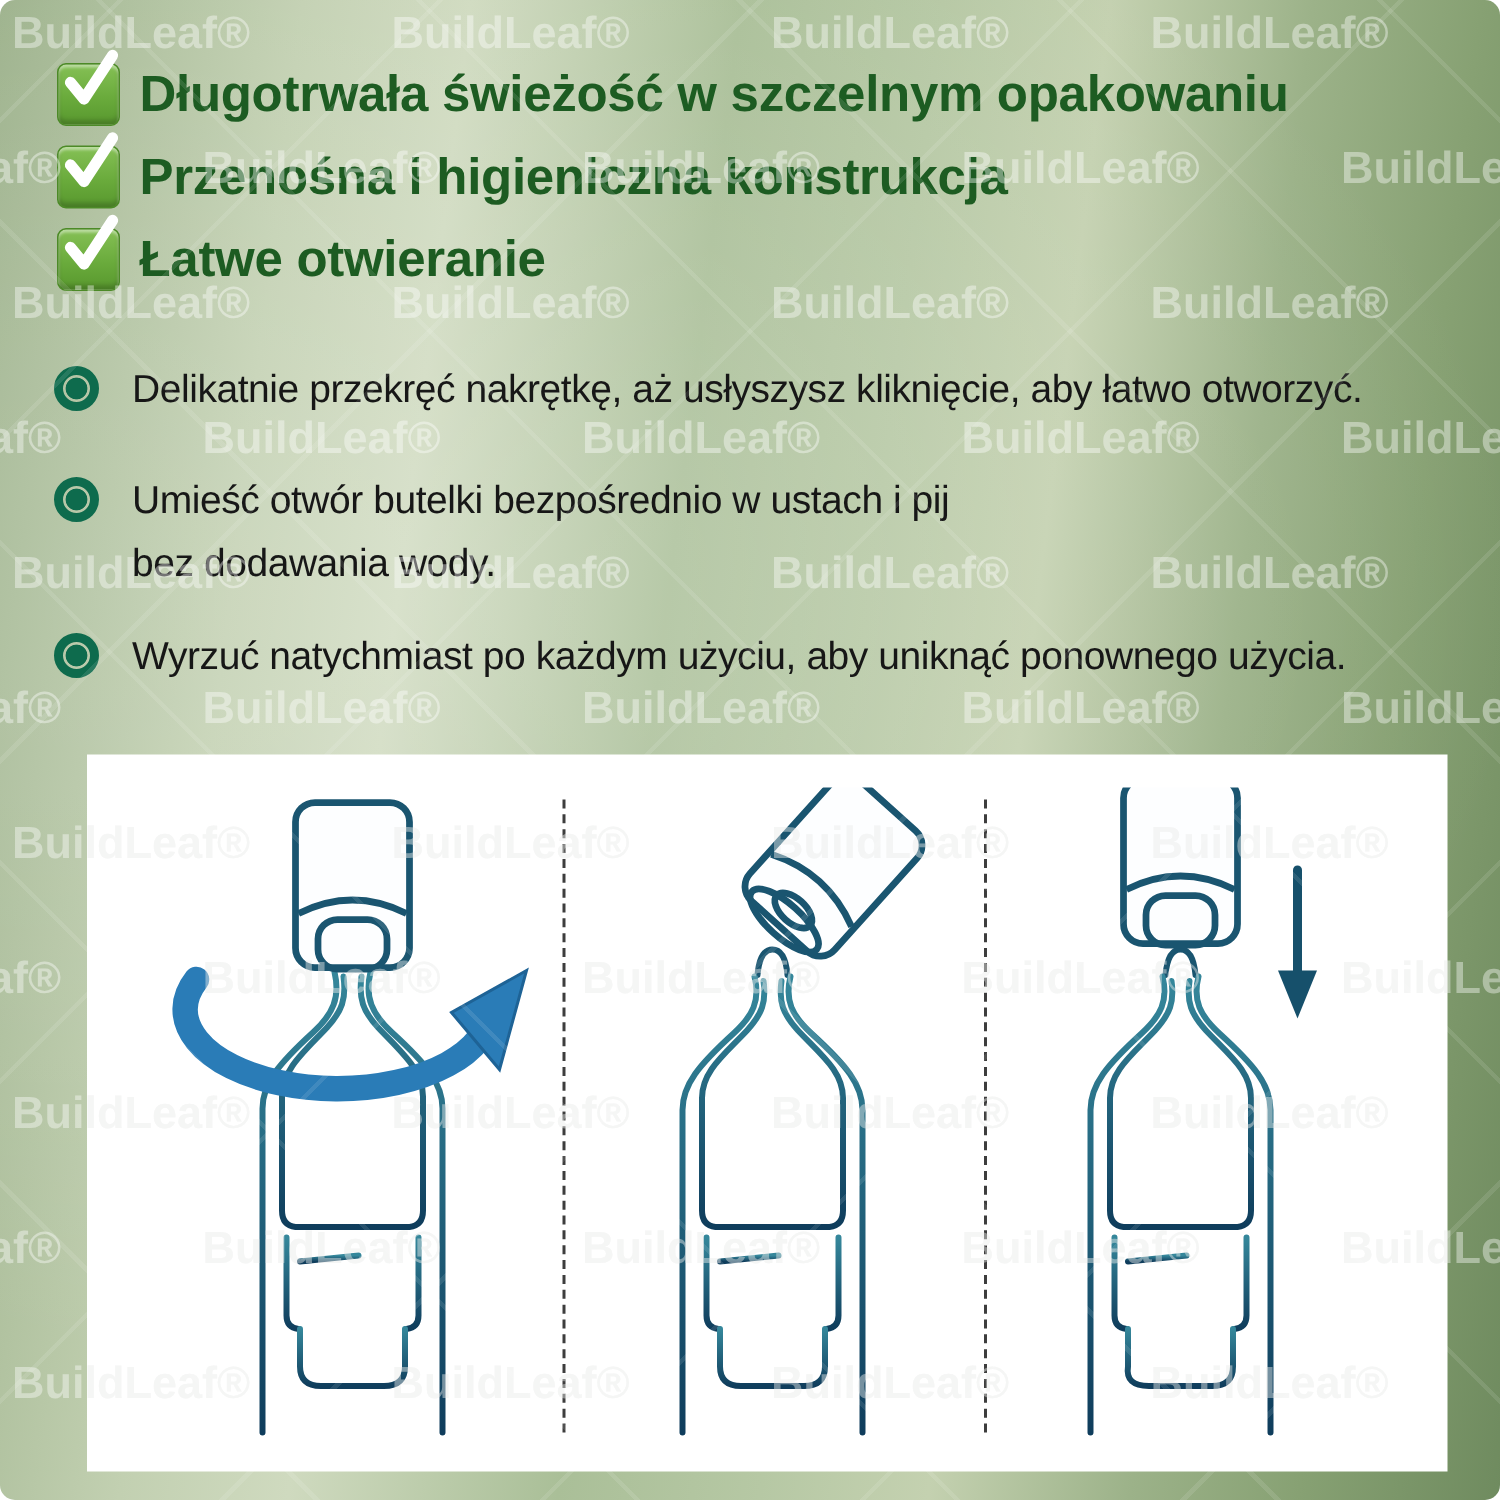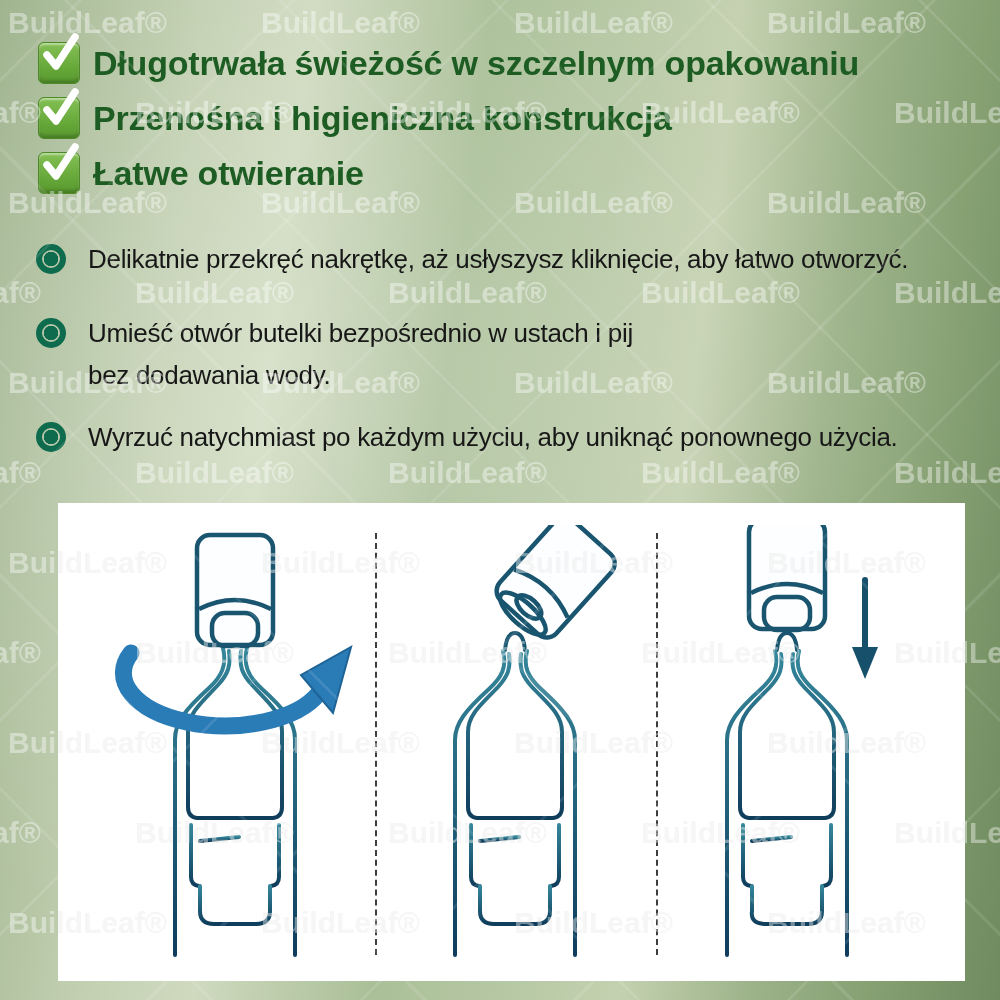--- a/index.html
+++ b/index.html
@@ -2,20 +2,21 @@
 <html><head>
 <meta charset="utf-8">
 <style>
   html,body{margin:0;padding:0;}
   body{width:1000px;height:1000px;overflow:hidden;font-family:"Liberation Sans",sans-serif;}
   .page{
     position:relative;width:1000px;height:1000px;overflow:hidden;
     background:
       radial-gradient(120% 90% at 30% 40%, rgba(255,255,255,0.20), rgba(255,255,255,0) 60%),
       linear-gradient(97deg,#9db28c 0%,#c2d0b1 18%,#cfdabf 28%,#aabf98 44%,#b6c8a4 56%,#c4d1b0 66%,#9cb289 78%,#87a173 88%,#6f8b5f 100%);
+    border-radius: 10px;
   }
   
   .features{position:absolute;left:38px;top:42px;display:flex;flex-direction:column;gap:13px;}
   .feat-row{display:flex;align-items:center;gap:13px;}
   .checkbox{
     position:relative;width:40px;height:40px;flex:0 0 40px;border-radius:6px;
     background:linear-gradient(180deg,#85c055 0%,#6aab3c 55%,#58982e 100%);
     border:1px solid #4c8a27;
     box-shadow:inset 0 2px 2px rgba(255,255,255,0.45), inset 0 -3px 3px rgba(0,0,0,0.18);
   }

